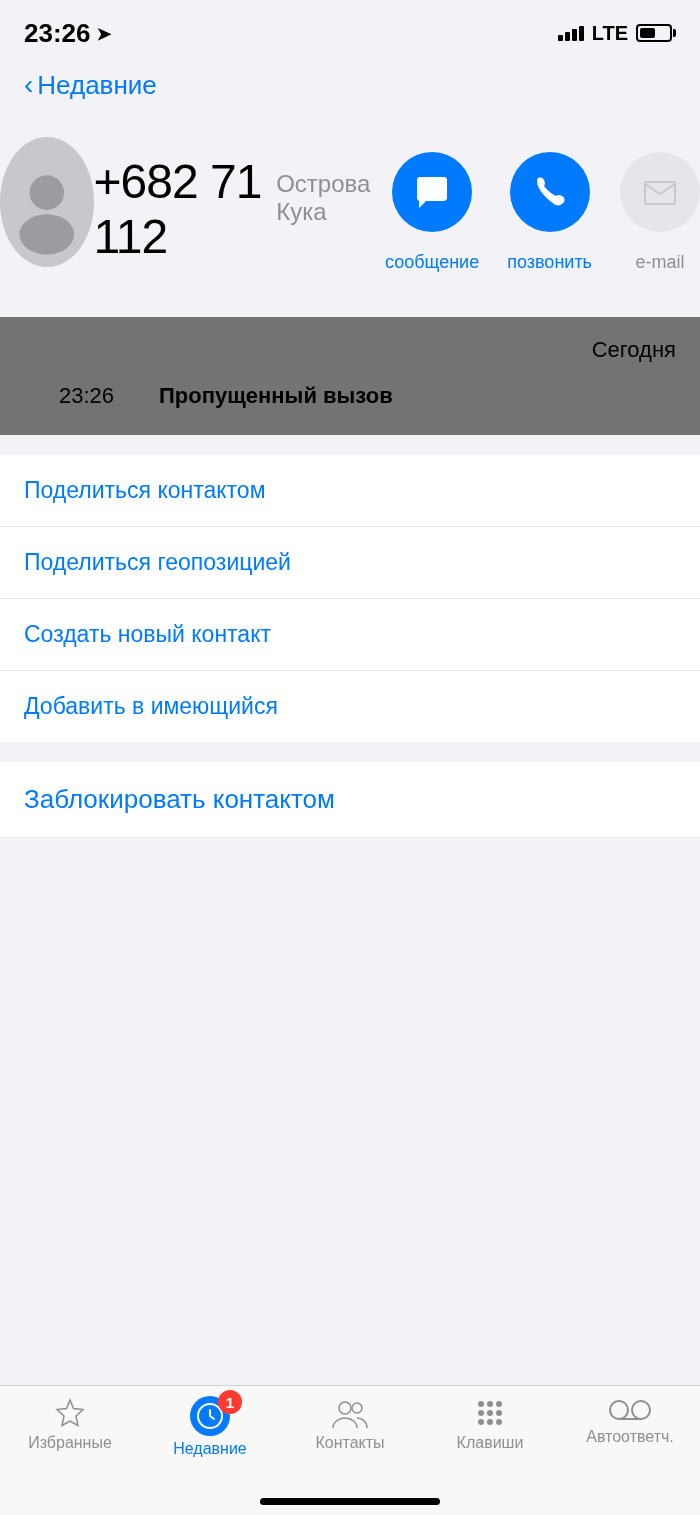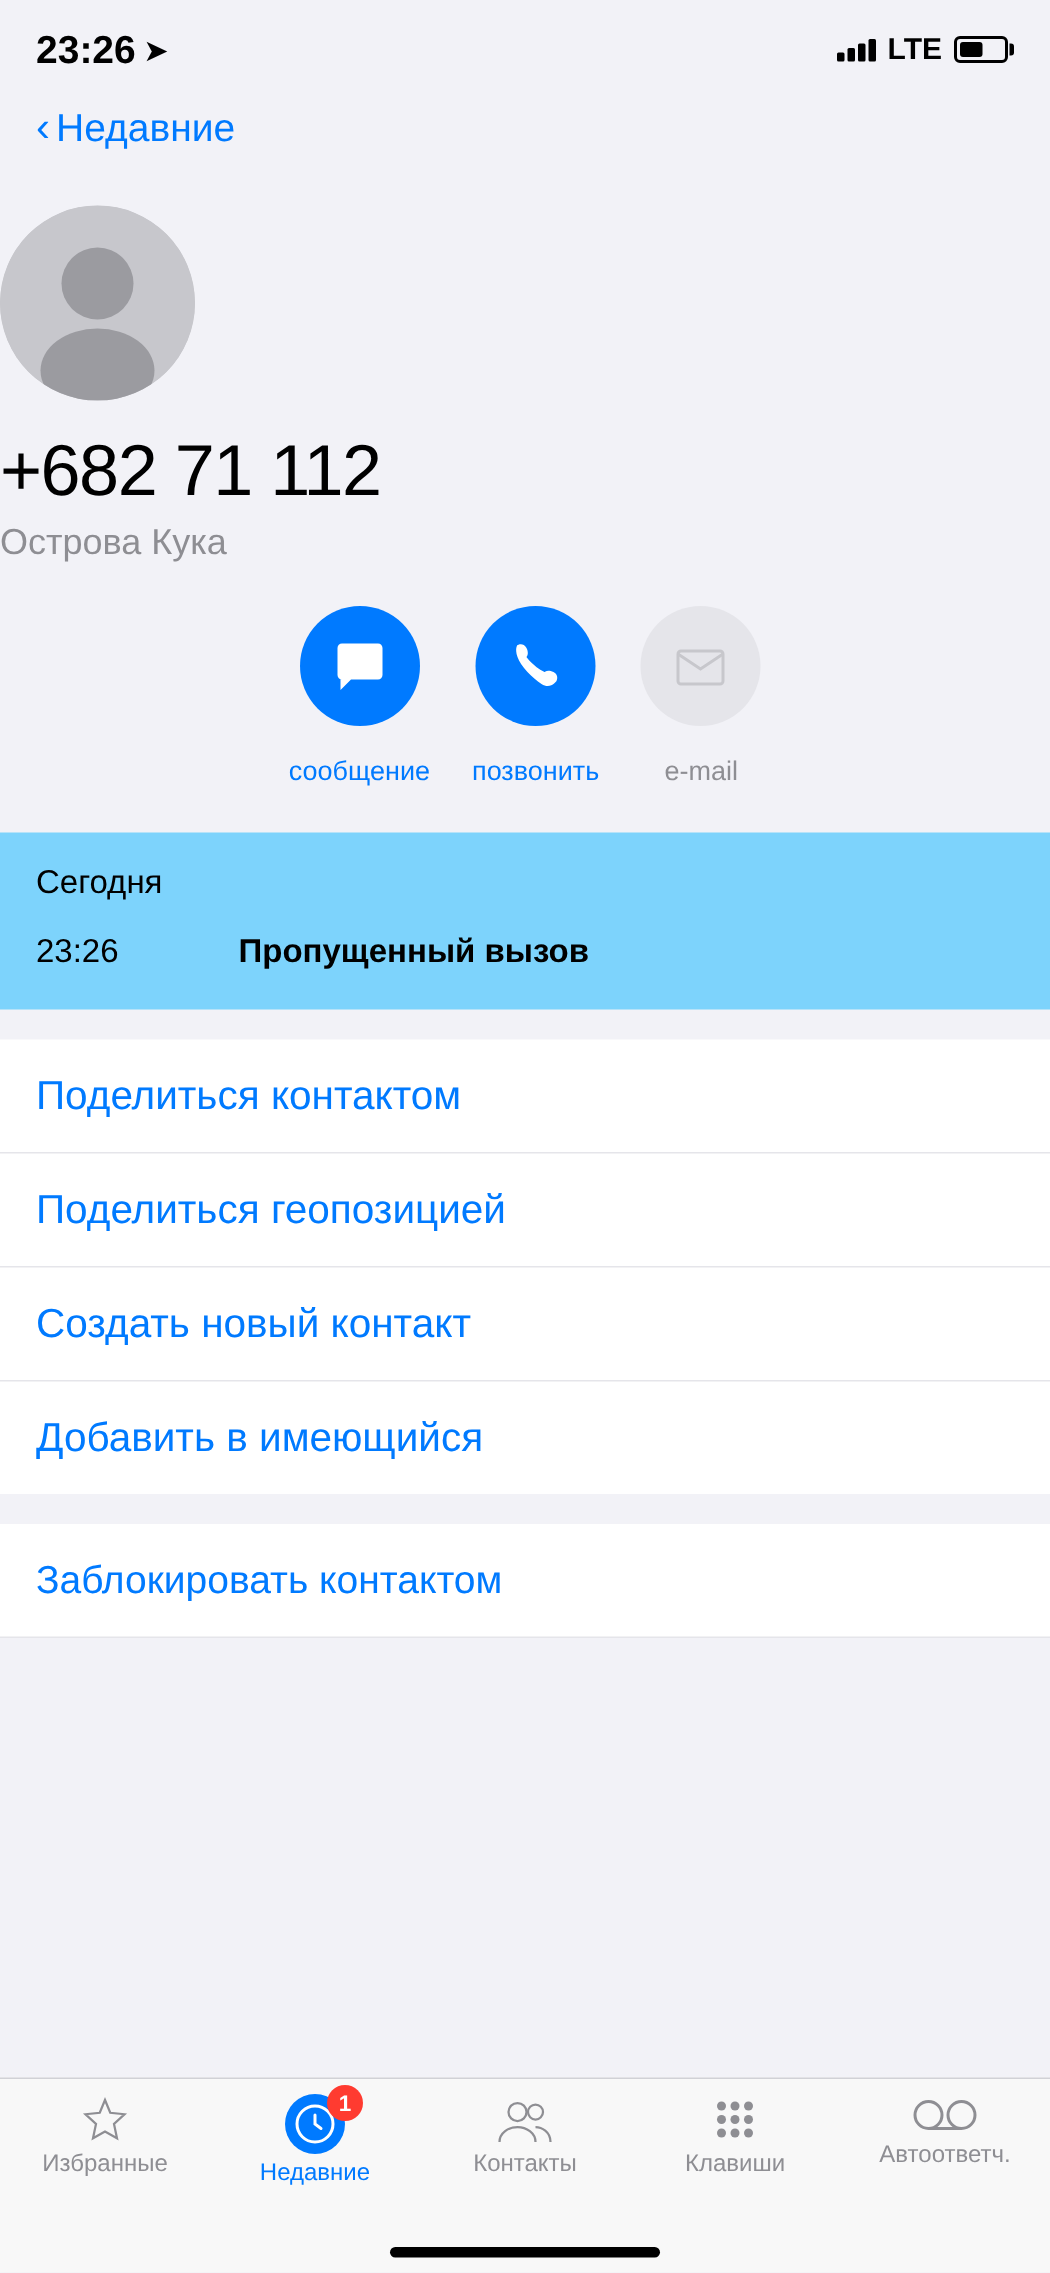--- a/index.html
+++ b/index.html
@@ -102,21 +102,22 @@
       cursor: pointer;
     }
 
     .back-chevron {
       font-size: 28px;
       margin-top: -2px;
     }
 
     .contact-section {
       display: flex;
-      flex-direction: column;
+      flex-direction: row;
+      align-items: center;
       padding: 20px 0 30px;
       background: #f2f2f7;
     }
 
     .avatar {
       width: 130px;
       height: 130px;
       border-radius: 50%;
       background: #c7c7cc;
       display: flex;
@@ -180,23 +181,24 @@
     .action-label {
       font-size: 18px;
       color: #007aff;
     }
 
     .action-label.gray {
       color: #8e8e93;
     }
 
     .calls-section {
-      background: #7dd3fc;
+      background: #737373;
       margin: 0;
       padding: 20px 24px;
+      text-align: right;
     }
 
     .calls-header {
       font-size: 22px;
       font-weight: 500;
       color: #000;
       margin-bottom: 14px;
     }
 
     .call-row {
@@ -218,21 +220,21 @@
       margin-left: 45px;
     }
 
     .menu-section {
       background: #fff;
       margin-top: 20px;
     }
 
     .menu-item {
       padding: 22px 24px;
-      font-size: 27px;
+      font-size: 23px;
       color: #007aff;
       cursor: pointer;
       border-bottom: 1px solid #e5e5ea;
     }
 
     .menu-item:last-child {
       border-bottom: none;
     }
 
     .block-section {

